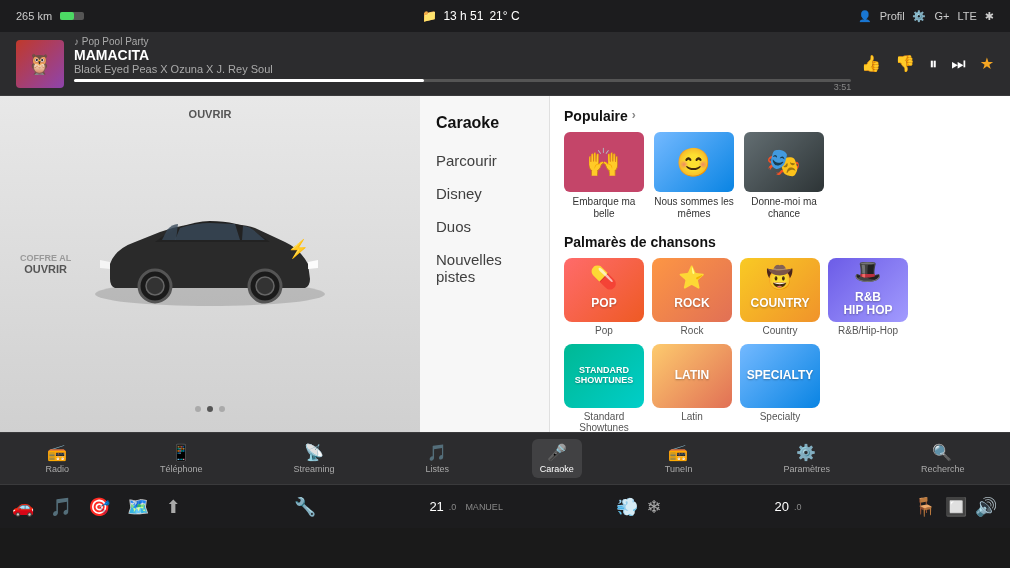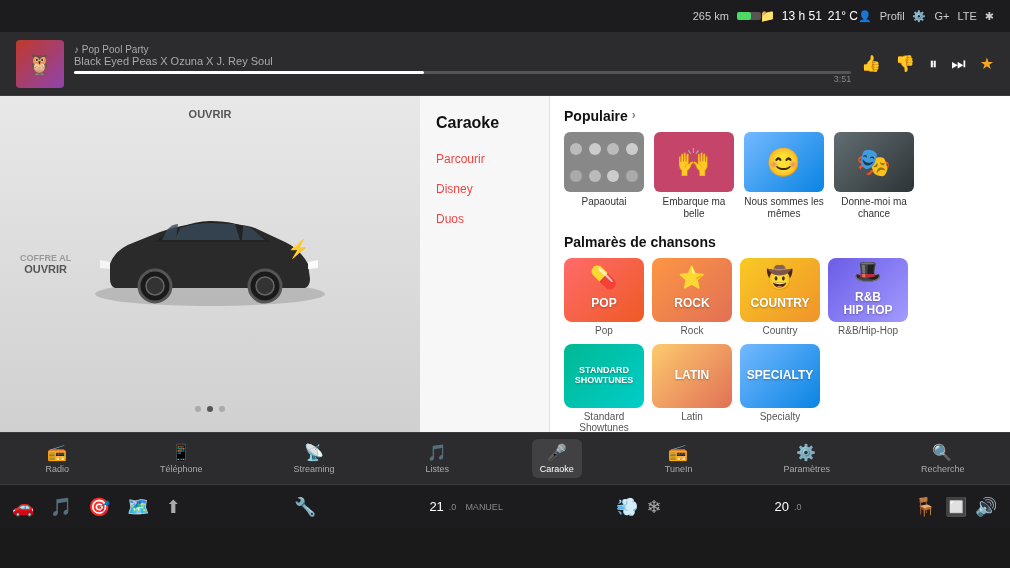--- a/index.html
+++ b/index.html
@@ -9,21 +9,21 @@
       background: #1a1a1a;
       font-family: -apple-system, BlinkMacSystemFont, 'Segoe UI', sans-serif;
       overflow: hidden;
       color: #fff;
     }
 
     
     .status-bar {
       display: flex;
       align-items: center;
-      justify-content: flex-end;
+      justify-content: space-between;
       padding: 4px 16px;
       background: #1c1c1e;
       height: 32px;
       font-size: 11px;
       color: #ccc;
     }
     .status-left { display: flex; align-items: center; gap: 8px; }
     .status-center { display: flex; align-items: center; gap: 6px; font-size: 12px; font-weight: 500; color: #fff; }
     .status-right { display: flex; align-items: center; gap: 8px; font-size: 11px; }
     .battery-bar { width: 24px; height: 8px; background: #555; border-radius: 2px; display: inline-block; position: relative; }
@@ -146,22 +146,22 @@
       border-right: 1px solid #e0e0e0;
     }
     .sidebar-title {
       font-size: 16px;
       font-weight: 700;
       color: #111;
       padding: 6px 16px 12px;
     }
     .sidebar-item {
       padding: 8px 16px;
-      font-size: 12px;
-      color: #ef4444;
+      font-size: 15px;
+      color: #404040;
       cursor: pointer;
     }
 
     
     .content-area {
       flex: 1;
       padding: 12px 14px;
       overflow-y: auto;
     }
     .section-title {
@@ -345,20 +345,21 @@
 
 <div class="now-playing-bar">
   <div class="album-art">
     <span>🦉</span>
   </div>
   <div class="track-info">
     <div class="playlist-name">
       <span>♪ </span>
       <span>Pop Pool Party</span>
     </div>
+    <div class="track-title">MAMACITA</div>
     <div class="track-artist">Black Eyed Peas X Ozuna X J. Rey Soul</div>
     <div class="progress-bar">
       <div class="progress-fill"></div>
     </div>
     <div class="time-label">3:51</div>
   </div>
   <div class="playback-controls">
     <button class="ctrl-btn">👍</button>
     <button class="ctrl-btn">👎</button>
     <button class="ctrl-btn">⏸</button>
@@ -412,45 +413,31 @@
     </div>
   </div>
 
   <div class="right-panel">
 
     <div class="sidebar-menu">
       <div class="sidebar-title">Caraoke</div>
       <div class="sidebar-item">Parcourir</div>
       <div class="sidebar-item">Disney</div>
       <div class="sidebar-item">Duos</div>
+      <div class="sidebar-item">Nouvelles pistes</div>
     </div>
 
     <div class="content-area">
 
       <div class="section-title">
         <span>Populaire</span>
         <span class="chevron">›</span>
       </div>
 
       <div class="popular-grid">
-        <div class="popular-item">
-          <div class="popular-thumb thumb-persons">
-            <div style="display:grid;grid-template-columns:repeat(4,1fr);gap:2px;padding:4px;width:100%;height:100%;">
-              <div style="background:#bbb;border-radius:50%;width:12px;height:12px;margin:auto;"></div>
-              <div style="background:#ccc;border-radius:50%;width:12px;height:12px;margin:auto;"></div>
-              <div style="background:#bbb;border-radius:50%;width:12px;height:12px;margin:auto;"></div>
-              <div style="background:#ccc;border-radius:50%;width:12px;height:12px;margin:auto;"></div>
-              <div style="background:#aaa;border-radius:50%;width:12px;height:12px;margin:auto;"></div>
-              <div style="background:#bbb;border-radius:50%;width:12px;height:12px;margin:auto;"></div>
-              <div style="background:#ccc;border-radius:50%;width:12px;height:12px;margin:auto;"></div>
-              <div style="background:#aaa;border-radius:50%;width:12px;height:12px;margin:auto;"></div>
-            </div>
-          </div>
-          <div class="popular-label">Papaoutai</div>
-        </div>
 
         <div class="popular-item">
           <div class="popular-thumb thumb-hands">
             <span style="font-size:28px;">🙌</span>
           </div>
           <div class="popular-label">Embarque ma belle</div>
         </div>
 
         <div class="popular-item">
           <div class="popular-thumb thumb-face">

